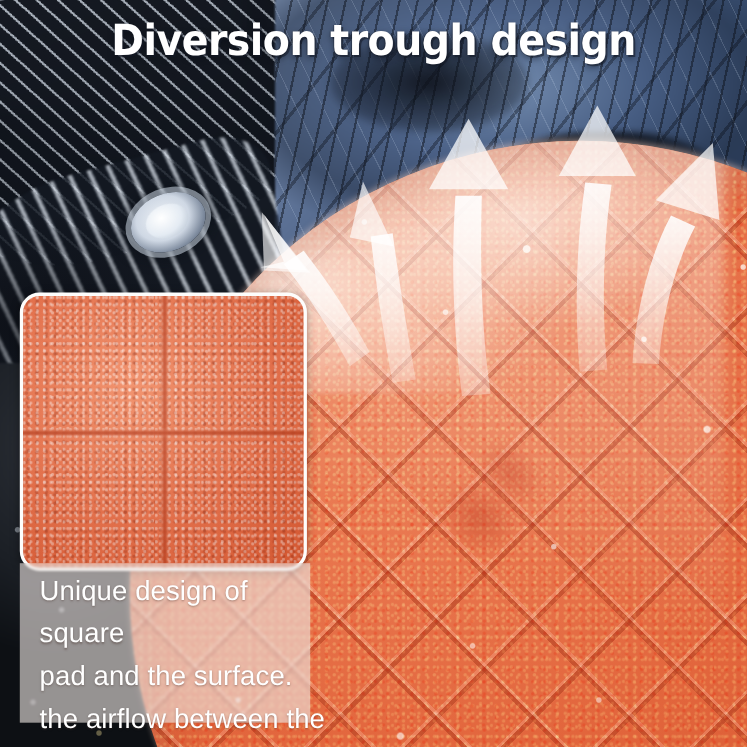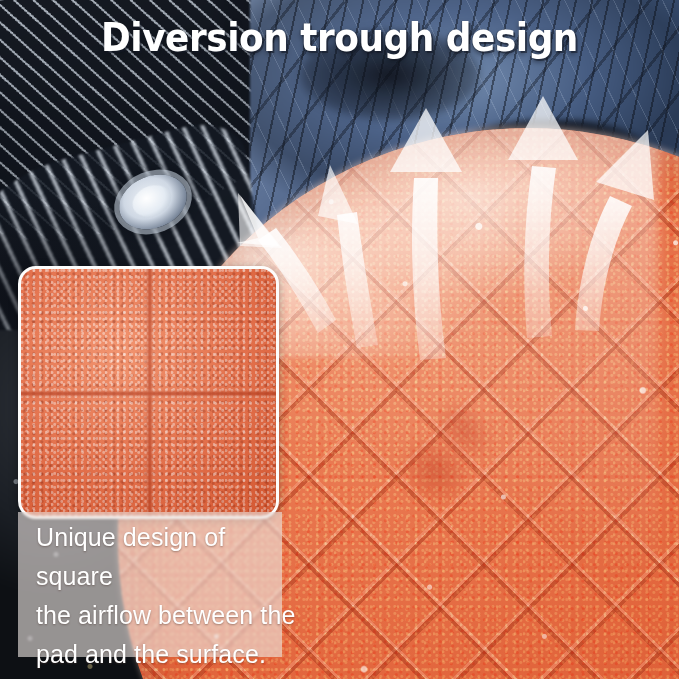--- a/index.html
+++ b/index.html
@@ -395,19 +395,19 @@
   <div class="inset">
     <div class="inset-texture"></div>
     <div class="inset-groove-v"></div>
     <div class="inset-groove-h"></div>
     <div class="inset-shade"></div>
   </div>
 
   <div class="caption-panel"></div>
   <div class="caption-text">
     <div>Unique design of square</div>
+    <div>pad and the surface.</div>
     <div>the airflow between the</div>
-    <div>pad and the surface.</div>
   </div>
 
   <div class="title">Diversion trough design</div>
 
 </div>
 
 </body></html>

